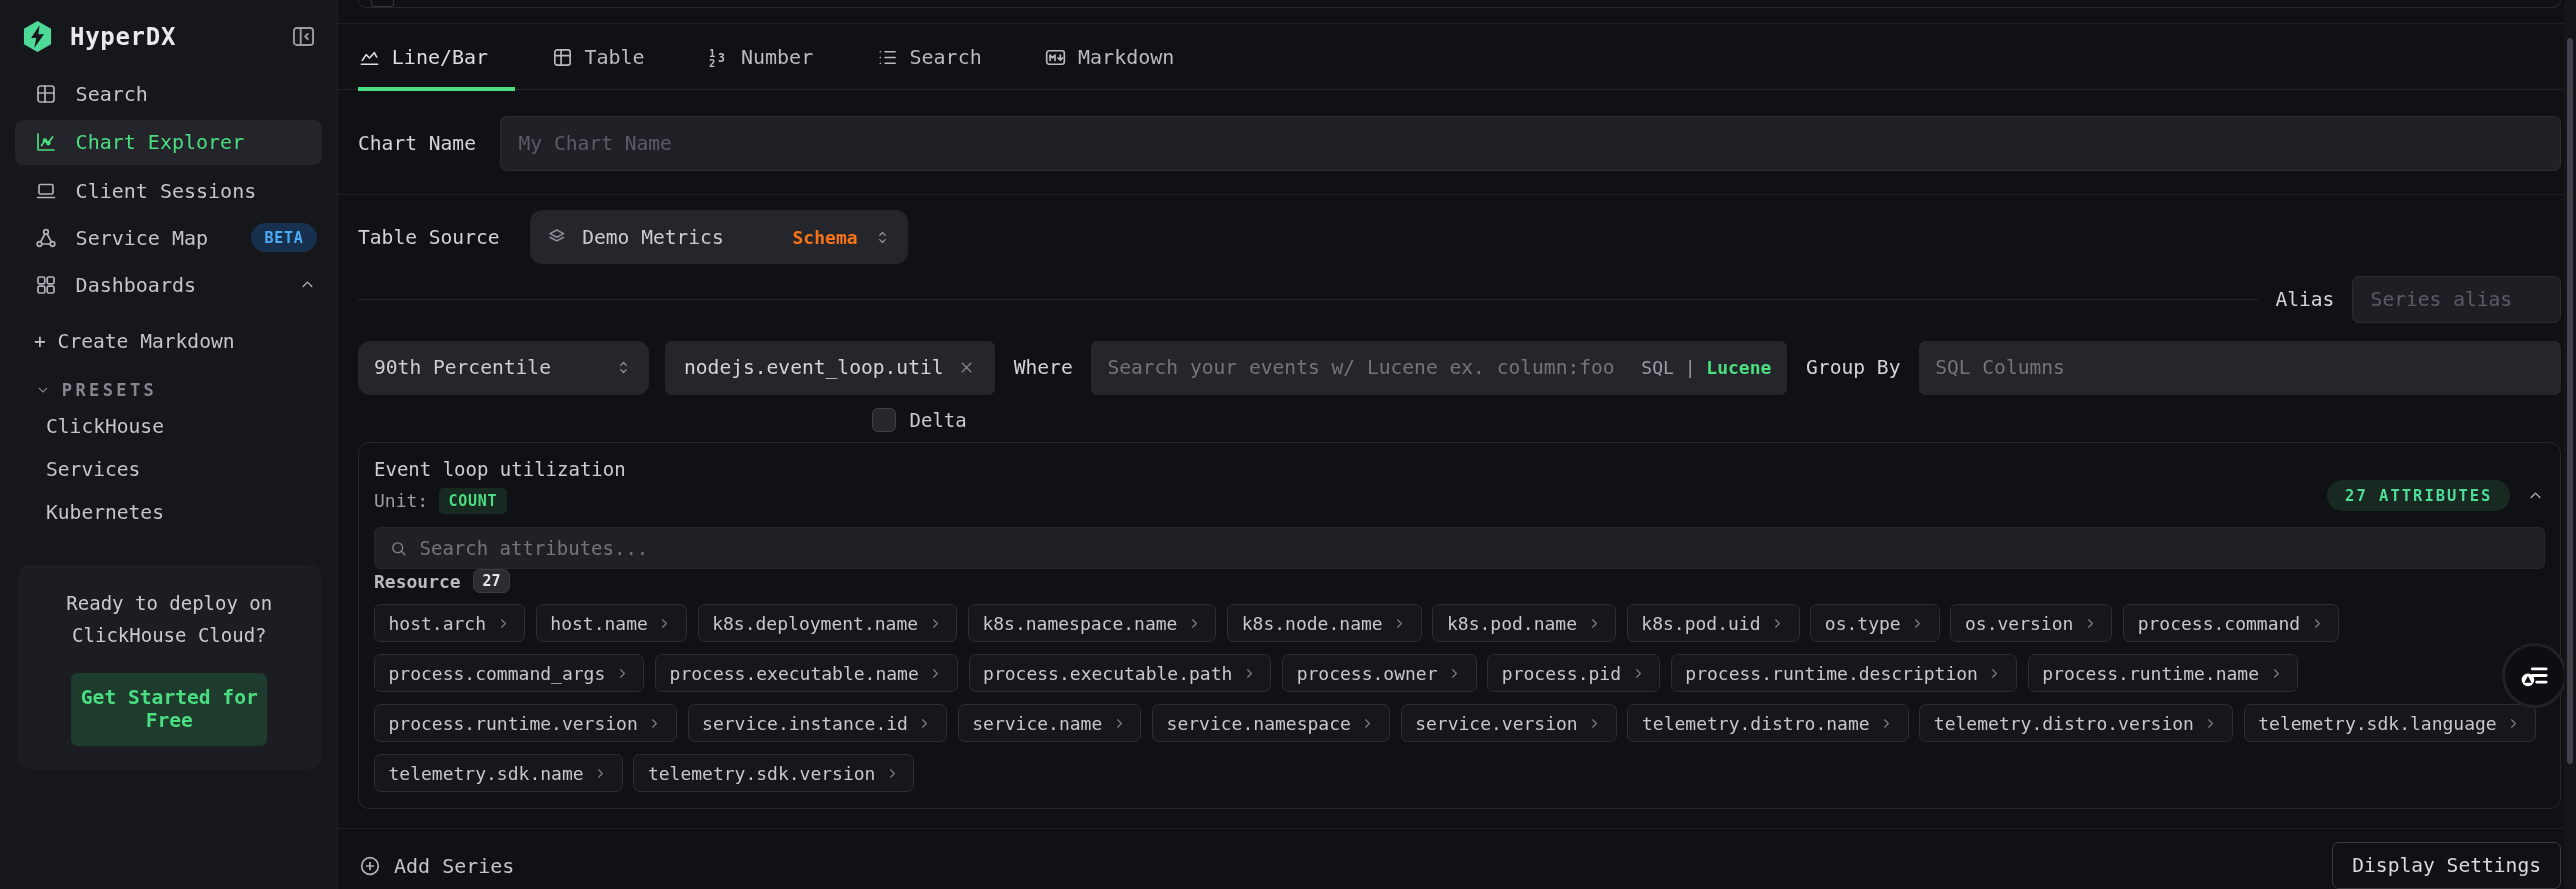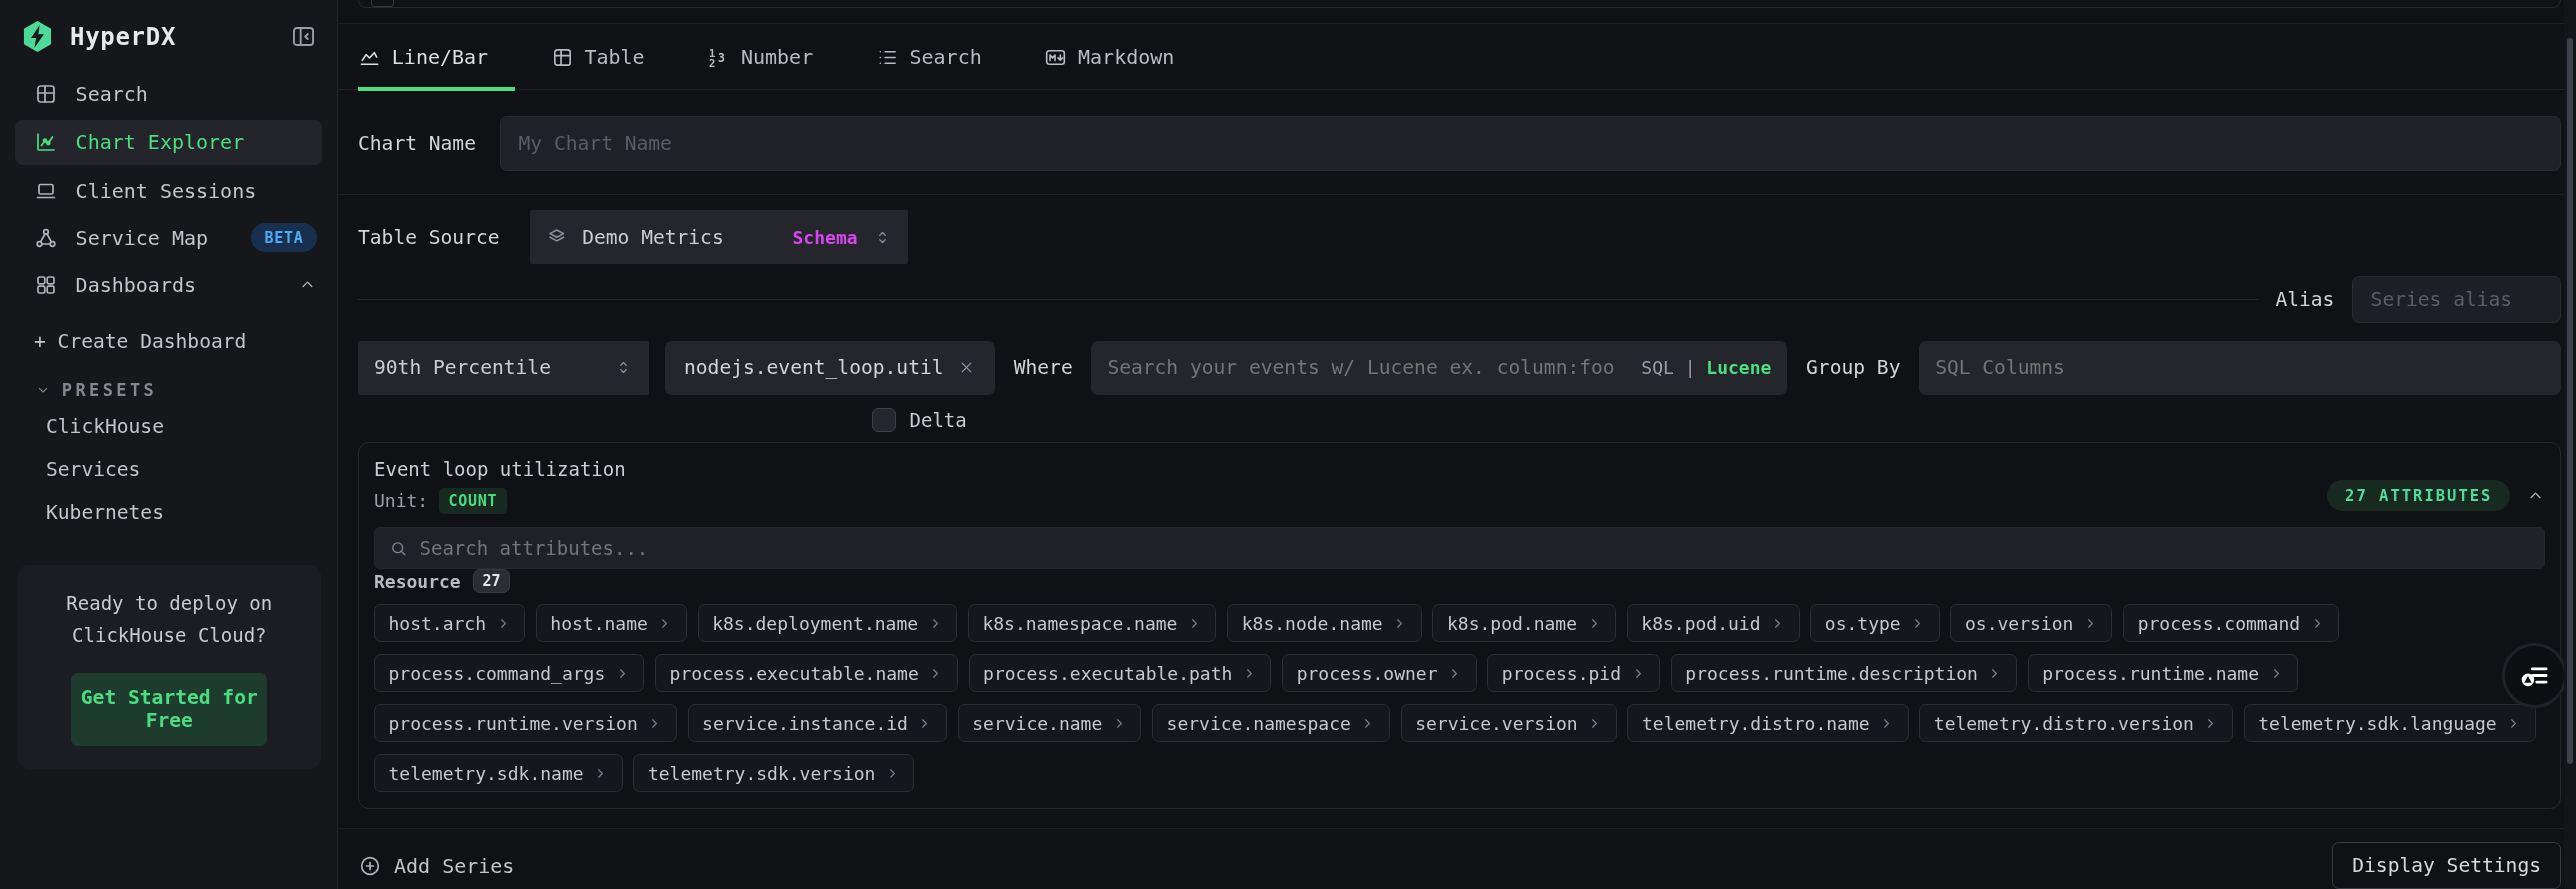--- a/index.html
+++ b/index.html
@@ -98,26 +98,26 @@
     color: #c6c8cd; font-family: inherit; font-size: 19.6px; padding: 0 17.6px; outline: none;
   }
   .text-input::placeholder, .ghost-input::placeholder { color: #5a5d66; }
 
   .chart-name-row { margin-top: 26px; gap: 24px; }
   .chart-name-row .text-input { flex: 1; height: 55px; }
   .div-after-name { margin-top: 23px; }
 
   .data-source-row { margin-top: 15px; gap: 30px; }
   .select-box {
-    background: #25262c; border-radius: 2px; display: flex; align-items: center;
+    background: #25262c; border-radius: 12px; display: flex; align-items: center;
     gap: 15px; padding: 0 16px; height: 54px; font-size: 19.6px; color: #cbcdd2; cursor: pointer;
   }
   .select-box .icon { color: #8f929b; }
   .ds-select { width: 378px; }
-  .schema-link { margin-left: auto; color: #d946ef; font-weight: bold; font-size: 18px; }
+  .schema-link { margin-left: auto; color: #f97316; font-weight: bold; font-size: 18px; }
 
   .alias-row { margin-top: 12px; gap: 17.6px; }
   .alias-line { flex: 1; height: 1.4px; background: #25262b; }
   .alias-input { width: 209px; height: 47px; background: #1d1f24; }
 
   .series-row { margin-top: 17.6px; gap: 16px; align-items: stretch; height: 57px; }
   .agg-select { width: 291px; }
   .metric-chip {
     background: #25262c; border-radius: 6.8px; display: flex; align-items: center;
     gap: 13.5px; padding: 12px 19px; font-size: 19.6px; color: #d2d4d8; cursor: pointer; white-space: nowrap;
@@ -280,21 +280,21 @@
           </span>
           <span>Dashboards</span>
           <span class="icon sm nav-chevron">
             <svg viewBox="0 0 24 24" fill="none" stroke="currentColor" stroke-width="1.7" stroke-linecap="round" stroke-linejoin="round">
               <path d="m6.5 14.5 5.5-5.5 5.5 5.5"></path>
             </svg>
           </span>
         </div>
       </nav>
 
-    <div class="create-dash">+ Create Dashboard</div>
+    <div class="create-dash">+ Create Markdown</div>
 
     <div class="presets-header">
       <span class="icon xs">
           <svg viewBox="0 0 24 24" fill="none" stroke="currentColor" stroke-width="1.7" stroke-linecap="round" stroke-linejoin="round">
             <path d="m6.5 9.5 5.5 5.5 5.5-5.5"></path>
           </svg>
         </span>
       <span>PRESETS</span>
     </div>
     <div id="presets-list">

